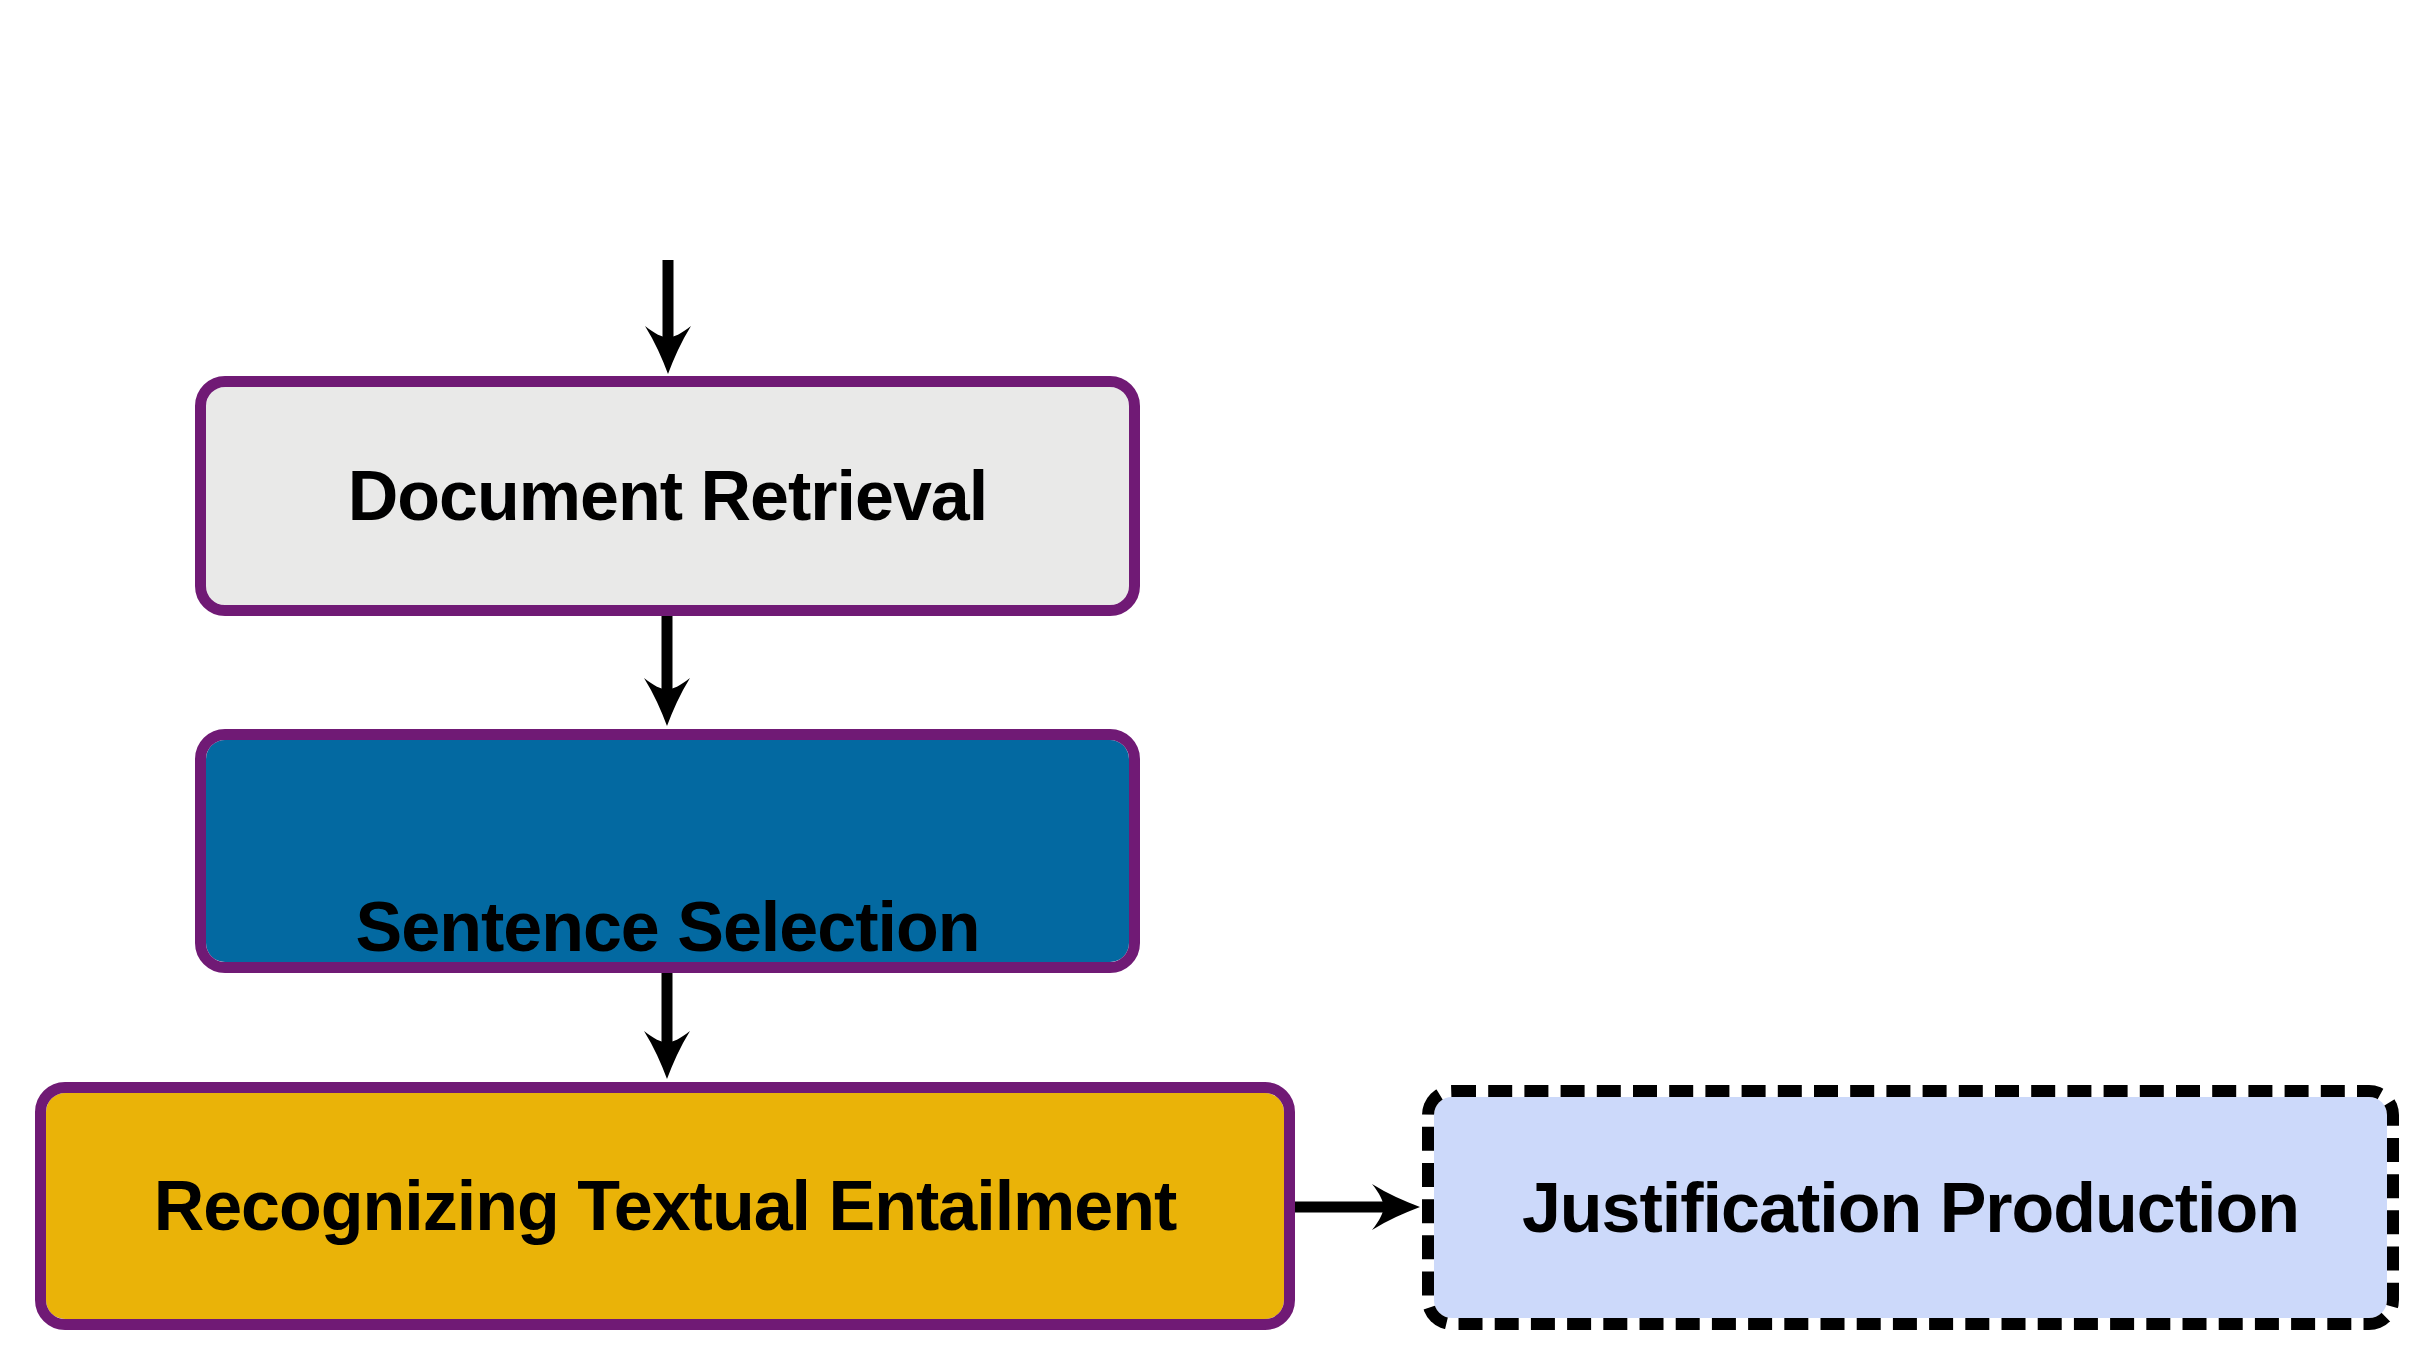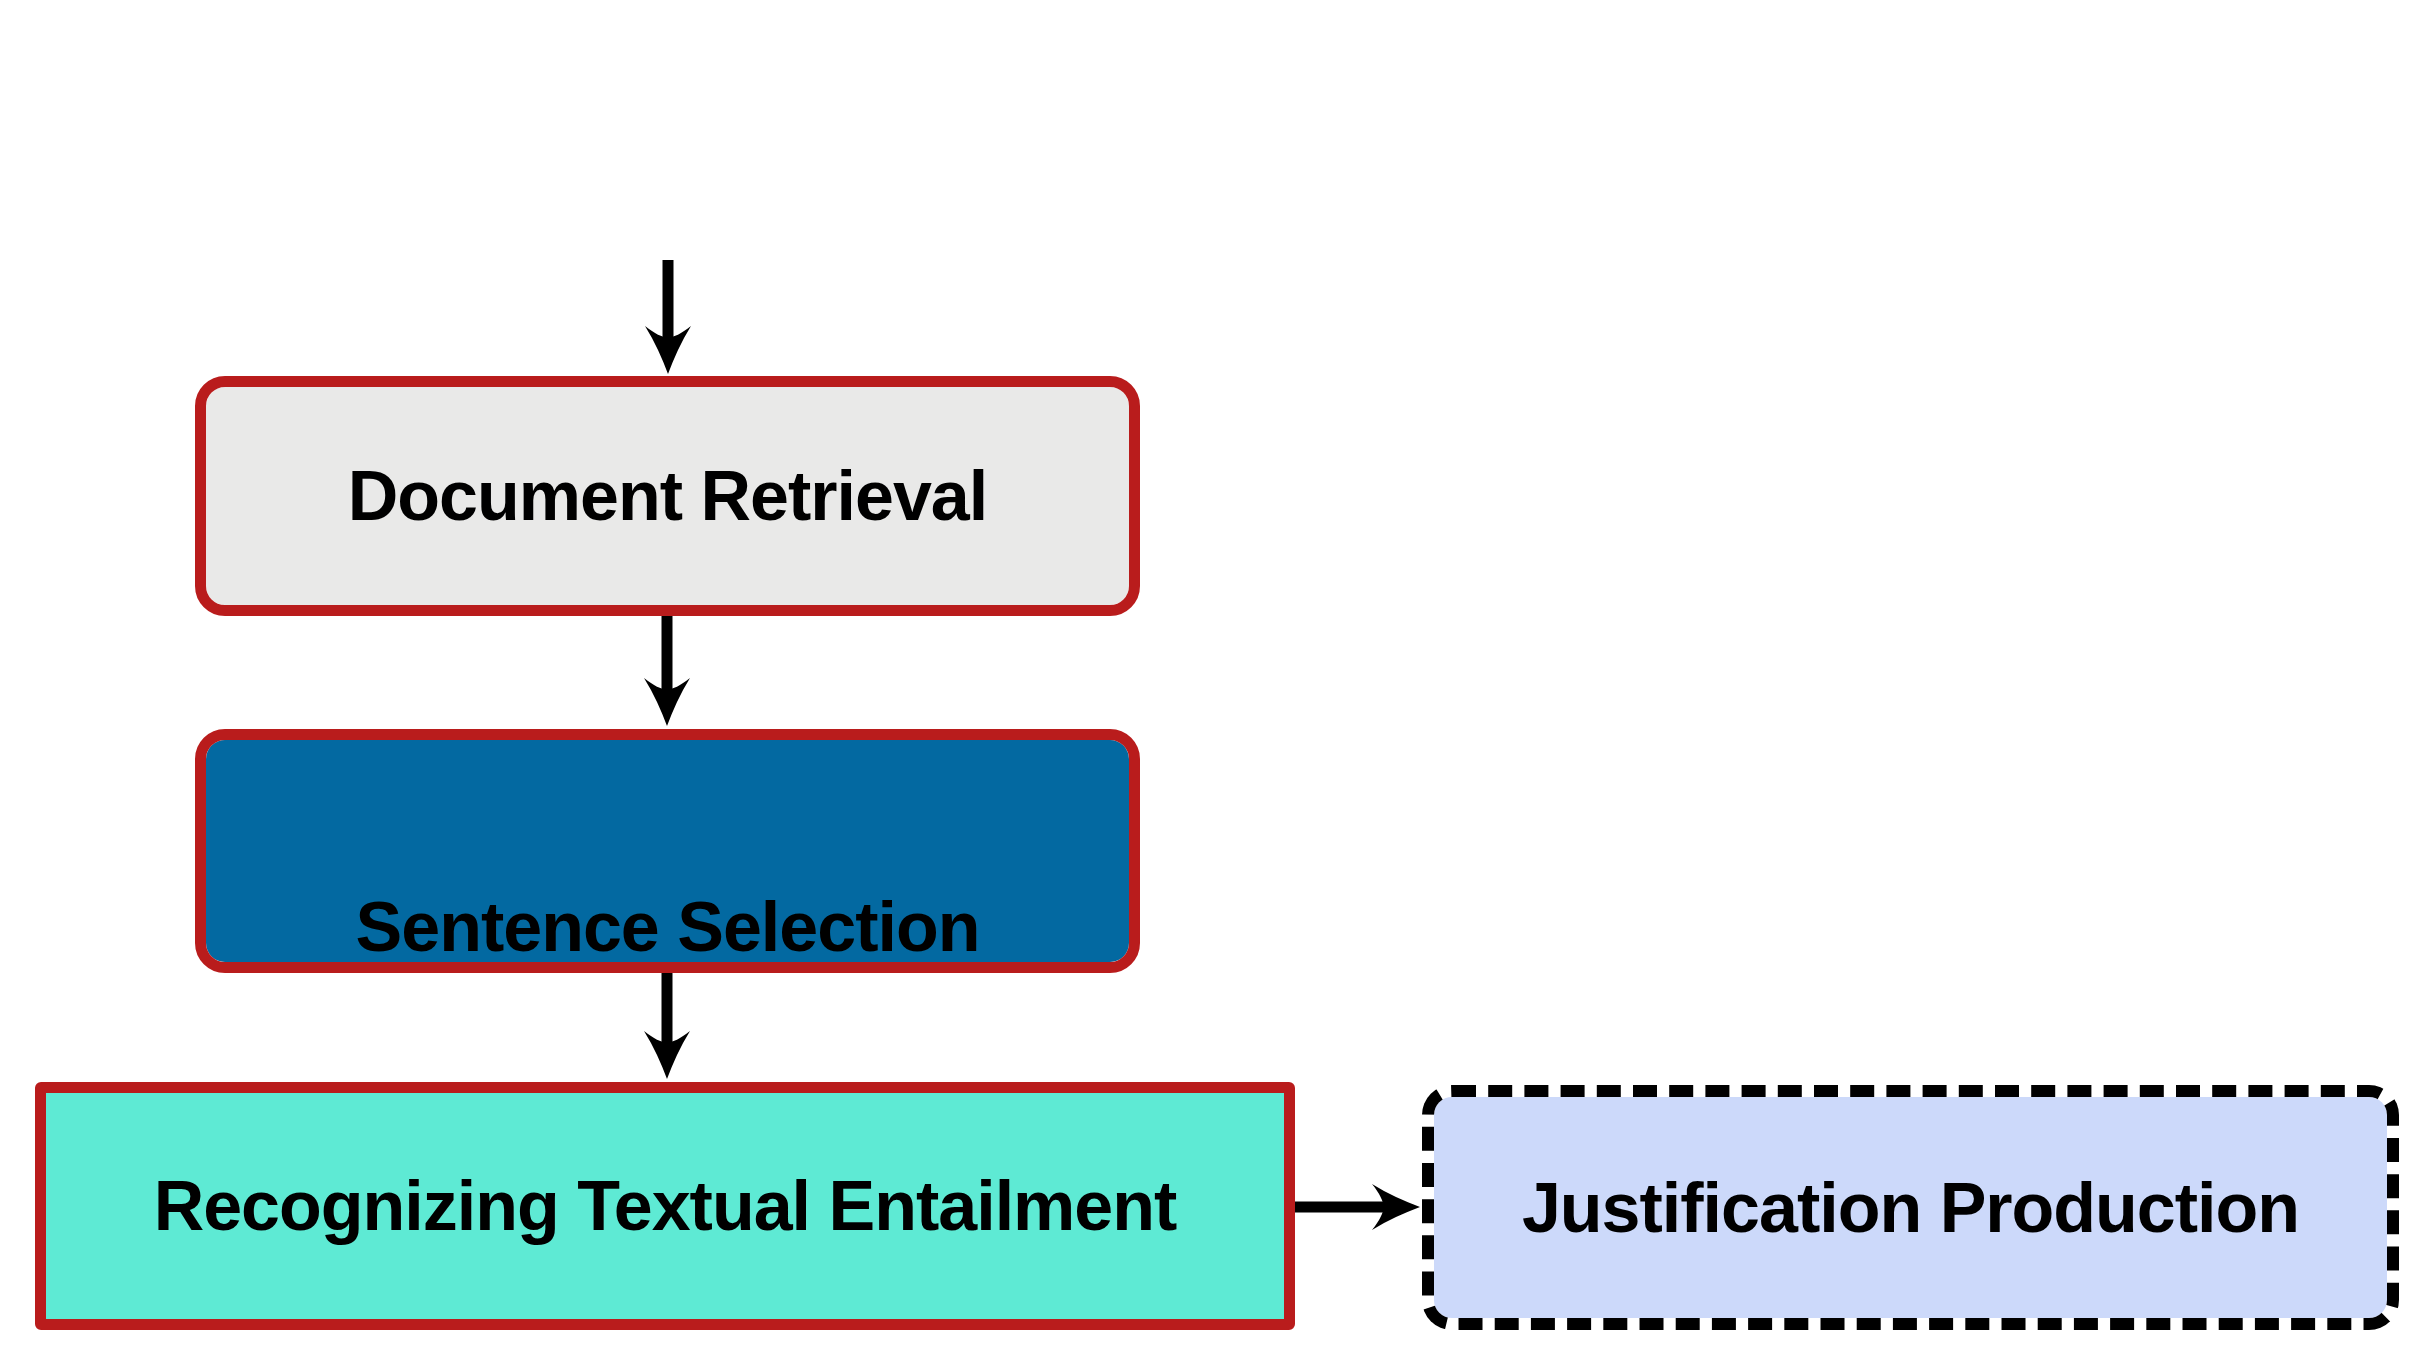--- a/index.html
+++ b/index.html
@@ -29,21 +29,21 @@
     align-items: center;
     justify-content: center;
     box-sizing: border-box;
     border-radius: 30px;
     background-clip: padding-box;
   }
   .node--aux {
     border: 12px dashed #000000;
   }
   .node--core {
-    border: 11px solid #b91c1c;
+    border: 11px solid #701a75;
   }
   .node__label {
     font-weight: 700;
     font-size: 70px;
     color: #000000;
     white-space: nowrap;
     letter-spacing: -1px;
     line-height: 1;
     text-align: center;
   }
@@ -84,21 +84,21 @@
 
 
   <div id="node-dr" class="node node--core" style="background-color: rgb(233, 233, 232);">
     <span class="node__label">Document Retrieval</span>
   </div>
 
   <div id="node-ss" class="node node--core" style="background-color: #0369a1; align-items: flex-end;">
     <span class="node__label">Sentence Selection</span>
   </div>
 
-  <div id="node-rte" class="node node--core" style="background-color: #5eead4; border-radius: 6px;">
+  <div id="node-rte" class="node node--core" style="background-color: #eab308;">
     <span class="node__label">Recognizing Textual Entailment</span>
   </div>
 
   <div id="node-jp" class="node node--aux" style="background-color: rgb(204, 217, 250);">
     <span class="node__label">Justification Production</span>
   </div>
 
 </div>
 
 </body></html>

